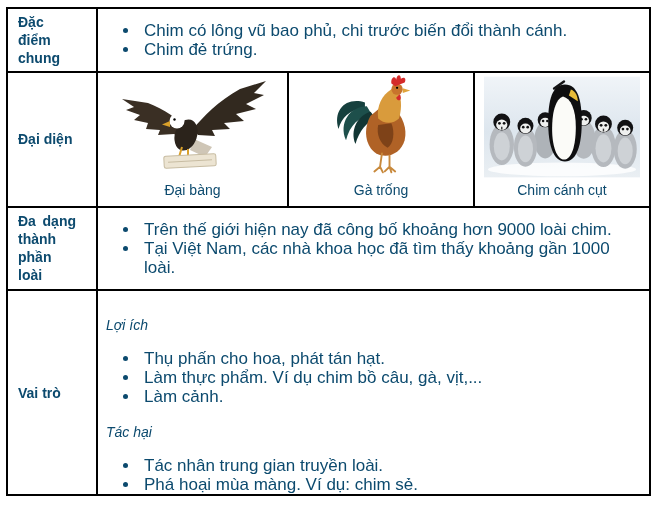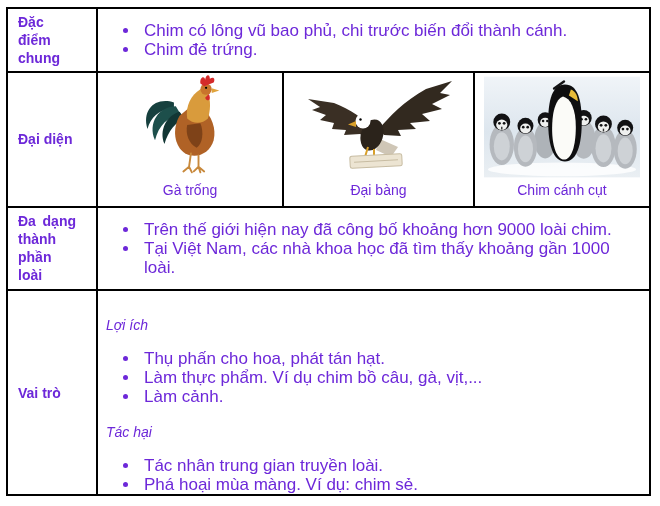--- a/index.html
+++ b/index.html
@@ -1,17 +1,17 @@
 <!DOCTYPE html>
 <html><head>
 <meta charset="utf-8">
 <style>
   html,body{margin:0;padding:0;background:#ffffff;}
   #page{position:relative;width:596px;height:506px;background:#ffffff;
-        font-family:"Liberation Sans","DejaVu Sans",sans-serif;color:#6d28d9;}
+        font-family:"Liberation Sans","DejaVu Sans",sans-serif;color:#0c4a6e;}
   #bird-table{position:absolute;left:6px;top:7px;width:645px;height:489px;
         border:2px solid #000;box-sizing:border-box;display:flex;flex-direction:column;}
   .trow{display:flex;flex-direction:row;box-sizing:border-box;border-bottom:2px solid #000;}
   .trow:last-child{border-bottom:none;}
   .r1{height:72px;} .r2{height:150px;} .r3{height:94px;} .r4{flex:1;}
   .label-cell{width:90px;box-sizing:border-box;border-right:2px solid #000;
         display:flex;align-items:center;}
   .label-text{font-weight:bold;font-size:14px;line-height:18px;
         padding:0 20px 0 10px;text-align:justify;}
   .content-cell{flex:1;box-sizing:border-box;display:flex;flex-direction:column;justify-content:center;}
@@ -46,60 +46,60 @@
           <li>Chim đẻ trứng.</li>
         </ul>
       </div>
     </div>
 
     <div class="trow r2">
       <div class="label-cell">
         <div class="label-text">Đại diện</div>
       </div>
 
+      <div class="img-cell c1">
+        <div class="img-box">
+          <svg width="170" height="100" viewBox="0 0 170 100" aria-hidden="true">
+            <path d="M85,52 C95,40 110,24 132,12 L158,4 L146,16 L156,18 L138,27 L148,32 L128,37 L136,44 L116,46 L122,52 L104,53 L107,59 L90,58 Z" fill="#32291f"></path>
+            <path d="M80,52 C70,42 56,32 40,26 L14,22 L26,30 L18,33 L32,38 L26,43 L40,46 L38,52 L52,53 L50,58 L66,57 L72,60 Z" fill="#3a2f24"></path>
+            <path d="M86,62 L104,70 L97,80 L82,73 Z" fill="#cfc6b6"></path>
+            <ellipse cx="78" cy="58" rx="11" ry="16" fill="#2b231b" transform="rotate(18 78 58)"></ellipse>
+            <path d="M74,70 L71,80 M80,72 L80,81" stroke="#d9a02a" stroke-width="2"></path>
+            <circle cx="69" cy="44" r="7.5" fill="#ffffff"></circle>
+            <circle cx="66.5" cy="42.5" r="1.2" fill="#000000"></circle>
+            <path d="M62,44 L54,47.5 L62,50 Z" fill="#d9a02a"></path>
+            <g transform="rotate(-3 82 84)">
+              <rect x="56" y="78" width="52" height="12" rx="2" fill="#ece4d2" stroke="#c7bca2" stroke-width="1"></rect>
+              <line x1="60" y1="84" x2="104" y2="84" stroke="#c7bca2" stroke-width="1"></line>
+            </g>
+          </svg>
+        </div>
+        <div class="caption">Đại bàng</div>
+      </div>
+
       <div class="img-cell c2">
         <div class="img-box">
           <svg width="104" height="108" viewBox="0 0 110 112" aria-hidden="true">
             <path d="M38,30 C18,24 4,38 10,58 C14,44 24,36 38,38 Z" fill="#16403e"></path>
             <path d="M40,34 C22,34 10,52 18,70 C22,54 32,44 46,44 Z" fill="#1d4f4b"></path>
             <path d="M44,40 C30,44 22,60 28,74 C32,60 40,50 50,48 Z" fill="#123634"></path>
             <path d="M44,44 C36,58 38,76 50,84 C62,90 76,84 80,70 C83,58 78,44 68,36 L56,34 Z" fill="#b06226"></path>
             <path d="M52,54 C50,64 54,74 62,78 C68,74 70,62 66,52 Z" fill="#7e4218"></path>
             <path d="M66,16 C56,22 50,34 52,47 C58,53 68,53 74,47 C78,34 76,22 72,16 Z" fill="#d99b3c"></path>
             <circle cx="72" cy="16" r="6" fill="#c8742c"></circle>
             <path d="M66,10 C65,4 70,1 71,6 C72,0 76,0 76,5 C80,2 82,5 80,9 L70,13 Z" fill="#d42a2a"></path>
             <path d="M78,15 L86,17.5 L78,20 Z" fill="#e0a43c"></path>
             <path d="M75,21 C78,28 73,30 71,25 Z" fill="#d42a2a"></path>
             <circle cx="72" cy="14.5" r="1.2" fill="#000000"></circle>
             <path d="M56,84 L54,98 M64,86 L64,98 M54,98 L48,103 M54,98 L57,104 M64,98 L59,103 M64,98 L70,103 M64,98 L66,104" stroke="#c8893c" stroke-width="2" fill="none" stroke-linecap="round"></path>
           </svg>
         </div>
         <div class="caption">Gà trống</div>
       </div>
 
-      <div class="img-cell c1">
-        <div class="img-box">
-          <svg width="170" height="100" viewBox="0 0 170 100" aria-hidden="true">
-            <path d="M85,52 C95,40 110,24 132,12 L158,4 L146,16 L156,18 L138,27 L148,32 L128,37 L136,44 L116,46 L122,52 L104,53 L107,59 L90,58 Z" fill="#32291f"></path>
-            <path d="M80,52 C70,42 56,32 40,26 L14,22 L26,30 L18,33 L32,38 L26,43 L40,46 L38,52 L52,53 L50,58 L66,57 L72,60 Z" fill="#3a2f24"></path>
-            <path d="M86,62 L104,70 L97,80 L82,73 Z" fill="#cfc6b6"></path>
-            <ellipse cx="78" cy="58" rx="11" ry="16" fill="#2b231b" transform="rotate(18 78 58)"></ellipse>
-            <path d="M74,70 L71,80 M80,72 L80,81" stroke="#d9a02a" stroke-width="2"></path>
-            <circle cx="69" cy="44" r="7.5" fill="#ffffff"></circle>
-            <circle cx="66.5" cy="42.5" r="1.2" fill="#000000"></circle>
-            <path d="M62,44 L54,47.5 L62,50 Z" fill="#d9a02a"></path>
-            <g transform="rotate(-3 82 84)">
-              <rect x="56" y="78" width="52" height="12" rx="2" fill="#ece4d2" stroke="#c7bca2" stroke-width="1"></rect>
-              <line x1="60" y1="84" x2="104" y2="84" stroke="#c7bca2" stroke-width="1"></line>
-            </g>
-          </svg>
-        </div>
-        <div class="caption">Đại bàng</div>
-      </div>
-
       <div class="img-cell">
         <div class="img-box">
           <svg width="156" height="102" viewBox="0 0 158 102" aria-hidden="true">
             <defs>
               <linearGradient id="snow" x1="0" y1="0" x2="0" y2="1">
                 <stop offset="0" stop-color="#f0f4f8"></stop>
                 <stop offset="0.55" stop-color="#dde6ee"></stop>
                 <stop offset="1" stop-color="#eaeff3"></stop>
               </linearGradient>
             </defs>

